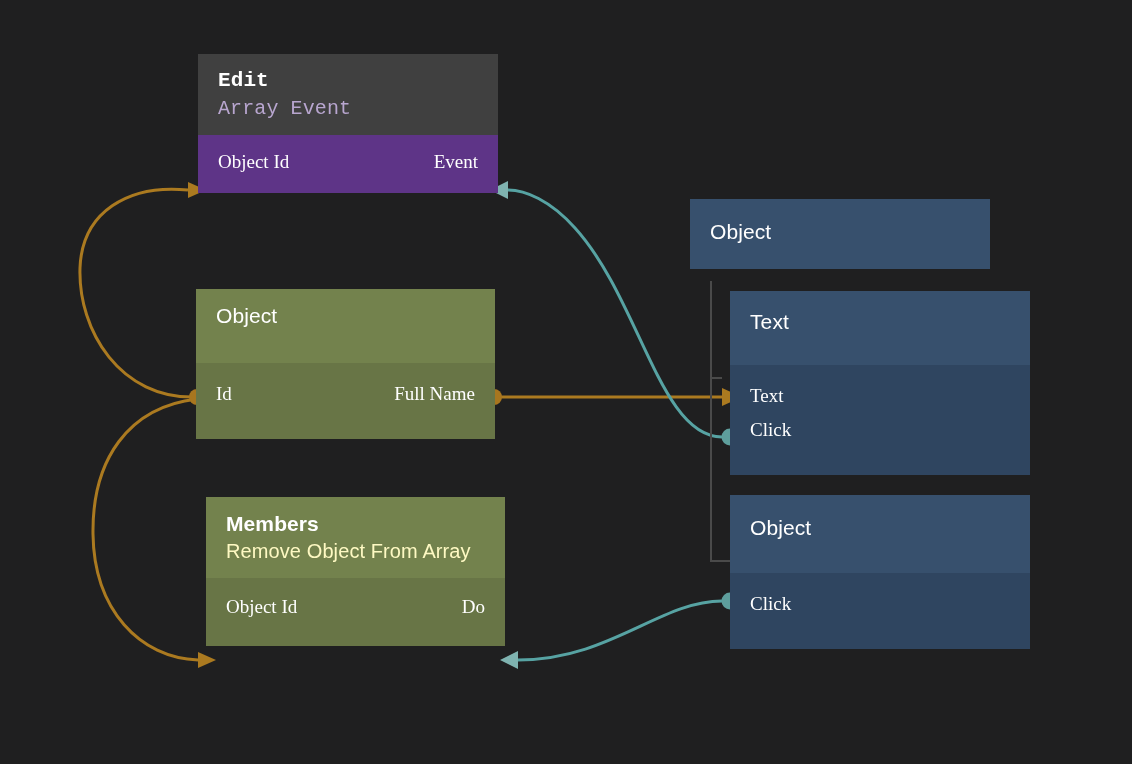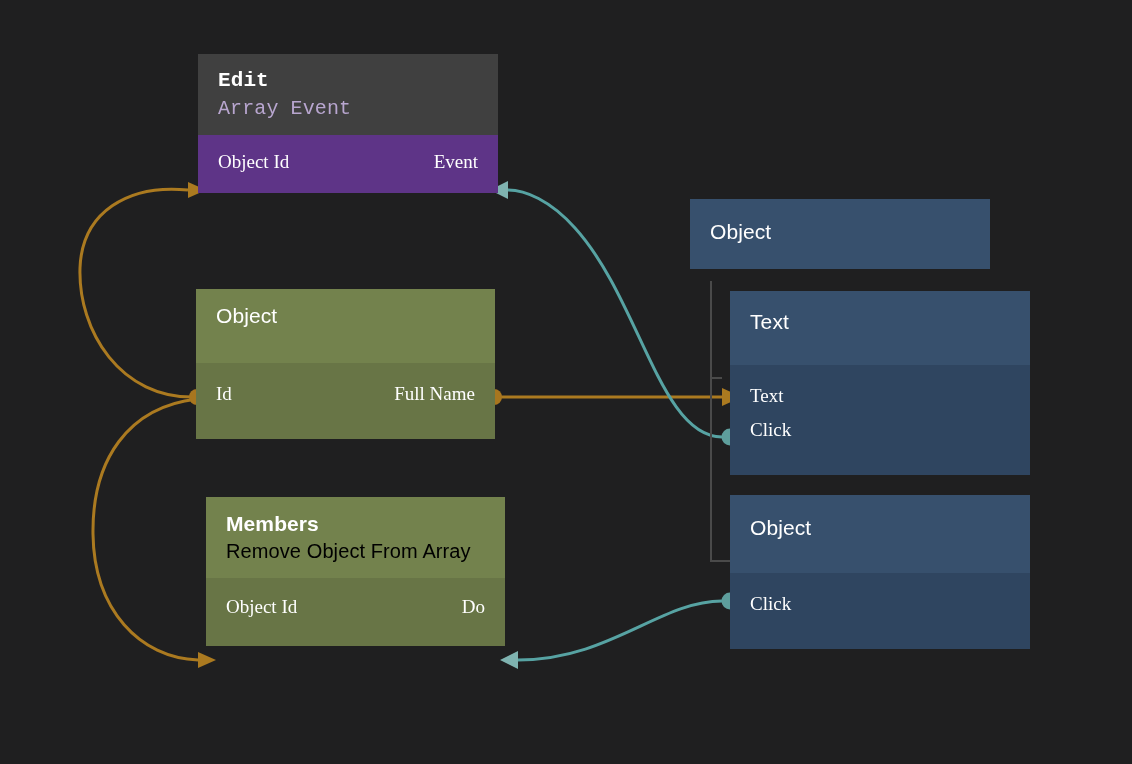--- a/index.html
+++ b/index.html
@@ -64,21 +64,21 @@
   .port-row .lbl-right { text-align: right; }
 
   
   .purple .node-header { background: #404040; font-family: Liberation Mono, monospace; }
   .purple .node-body   { background: #5e3487; }
   .purple .node-subtitle { color: #b8a6cf; }
 
   
   .green .node-header { background: #73824d; }
   .green .node-body   { background: #687546; }
-  .green .node-subtitle { color: #000000; }
+  .green .node-subtitle { color: #fef9c3; }
 
   
   .blue .node-header { background: #37506d; }
   .blue .node-body   { background: #2f4560; }
 
   
   .groupnode {
     background: #37506d;
   }
 

